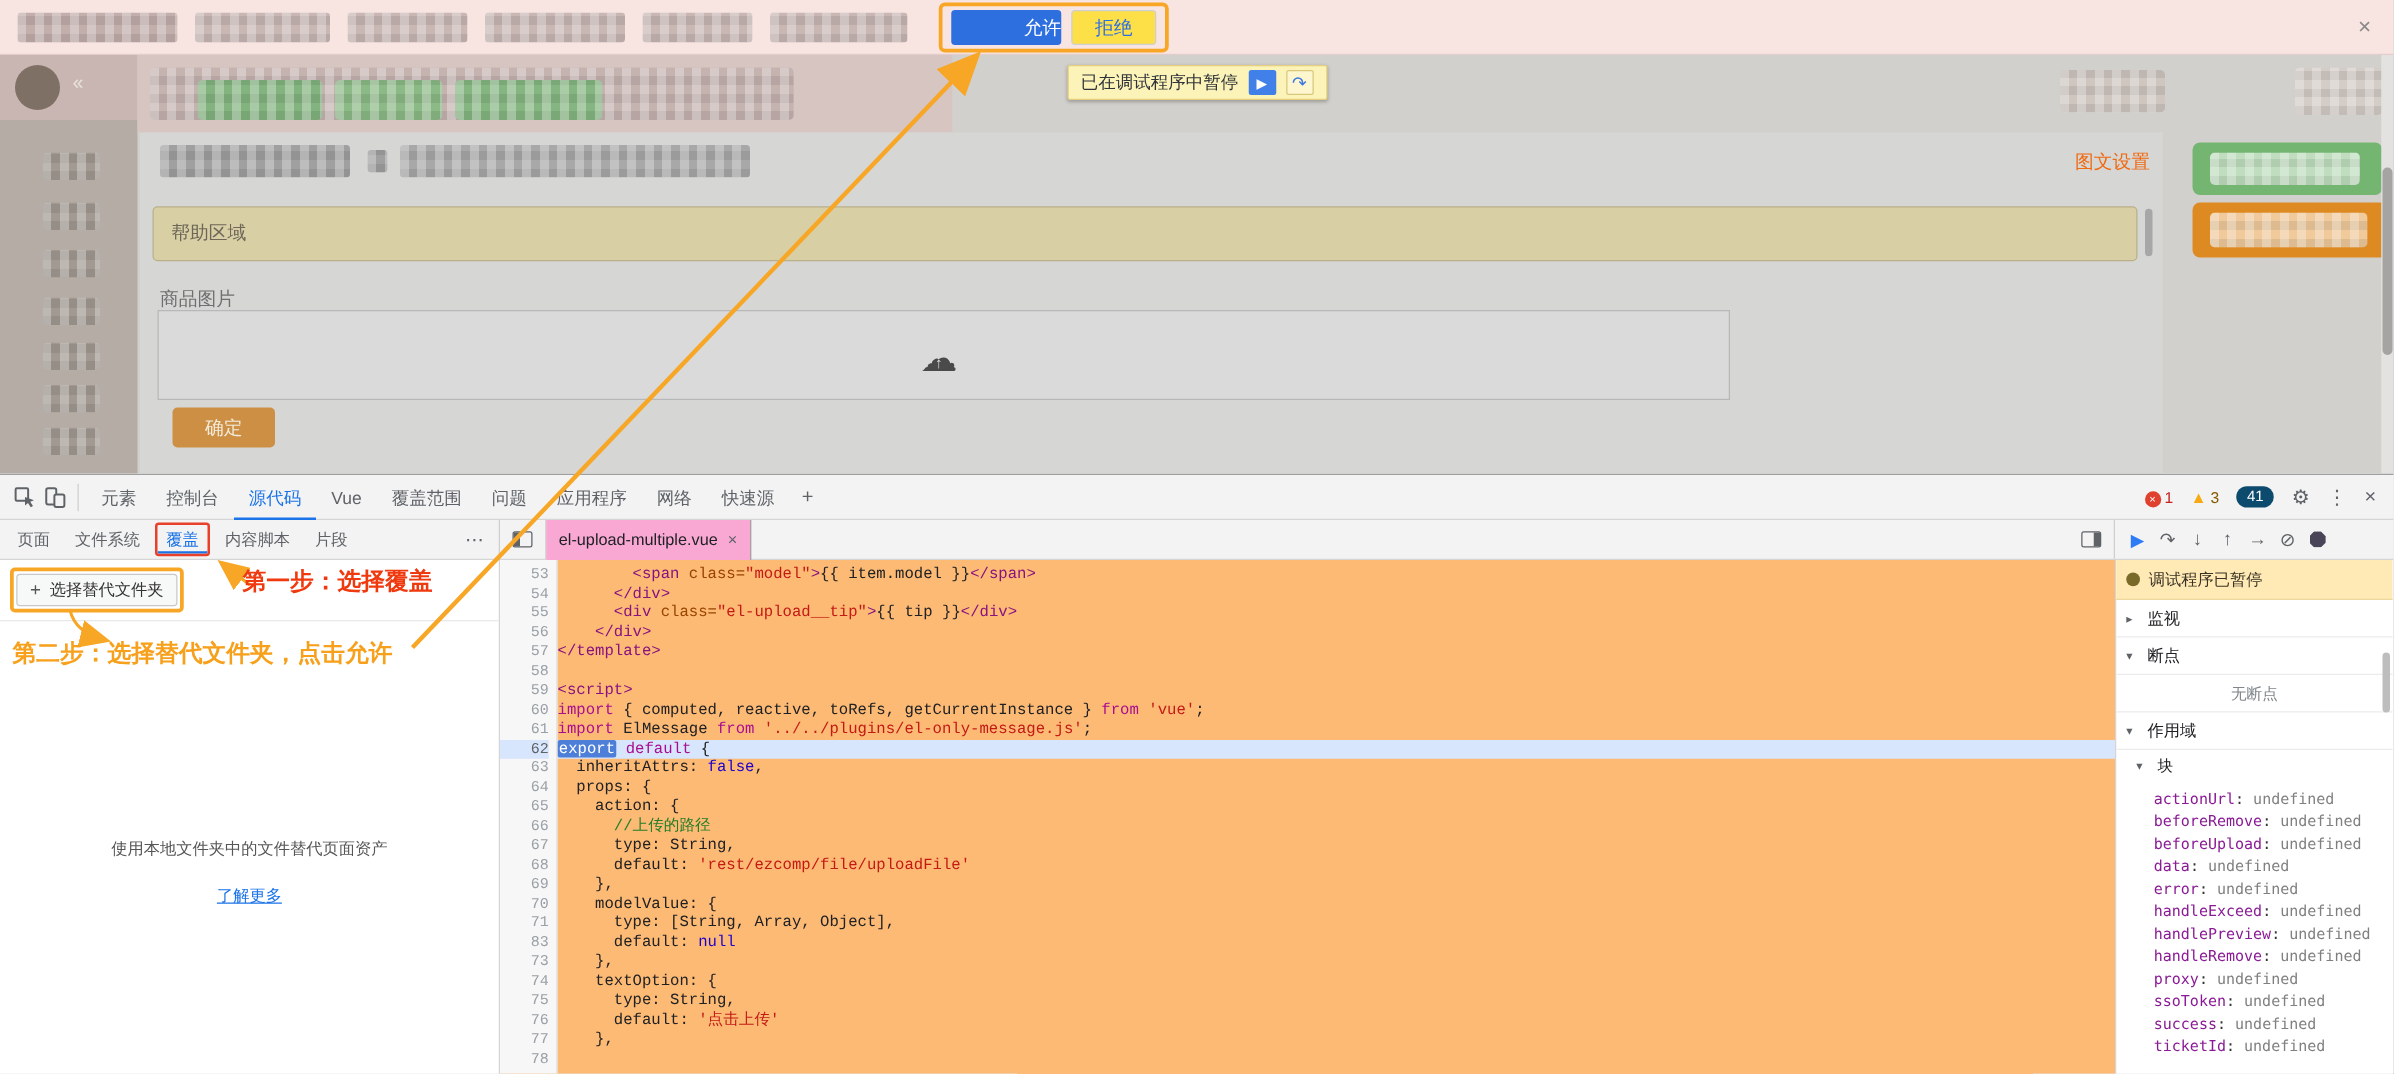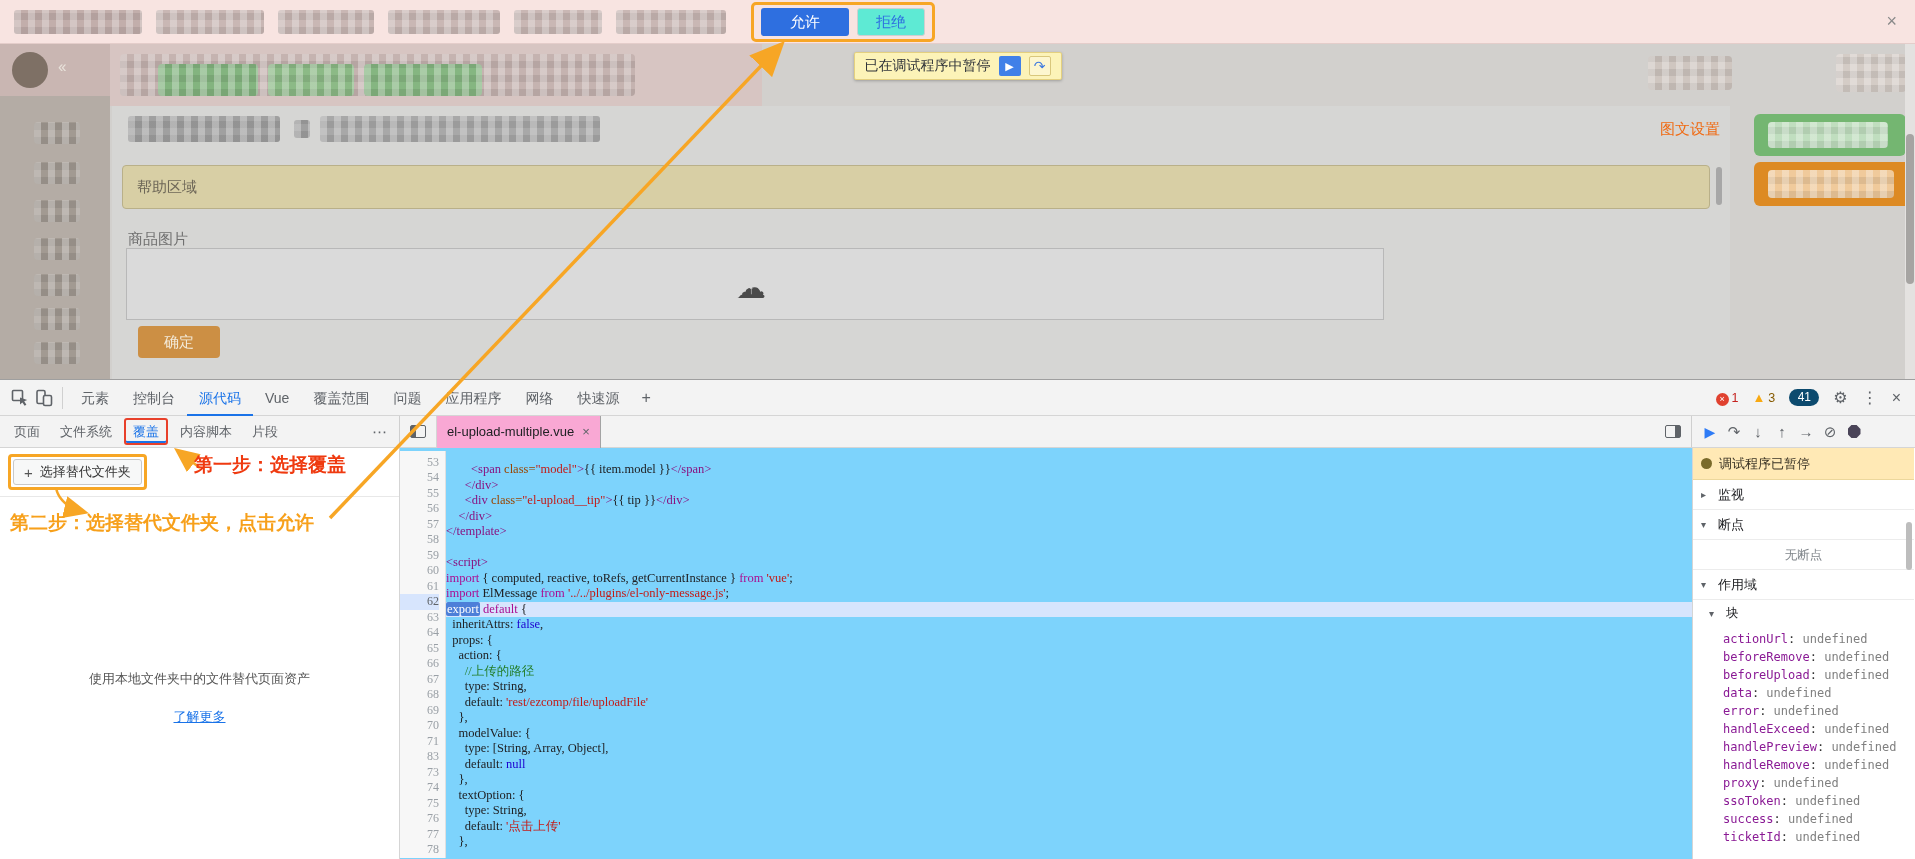--- a/index.html
+++ b/index.html
@@ -5,22 +5,22 @@
   * { margin:0; padding:0; box-sizing:border-box; }
   body { font-family:"Liberation Sans",sans-serif; background:#888; }
   .screen { position:relative; width:1915px; height:859px; background:#fff; overflow:hidden; font-family:"Liberation Sans",sans-serif; }
 
   
   .infobar { position:absolute; left:0; top:0; width:1915px; height:44px; background:#f8e4e1; border-bottom:1px solid #e4cdca; display:flex; align-items:center; }
   .mosaic { background-image:repeating-linear-gradient(90deg,rgba(255,255,255,.30) 0 7px,rgba(255,255,255,0) 7px 14px),repeating-linear-gradient(0deg,rgba(0,0,0,.08) 0 7px,rgba(255,255,255,0) 7px 14px); }
   .chips { display:flex; gap:14px; padding-left:14px; align-items:center; }
   .chip { height:24px; border-radius:3px; background-color:#c9b7b4; }
   .perm-box { position:absolute; left:751px; top:2px; border:3px solid #f7a625; border-radius:5px; padding:3px 7px; display:flex; gap:8px; align-items:center; background:transparent; }
-  .btn-allow { width:88px; height:28px; background:#2e6fe0; color:#fff; border:none; border-radius:3px; font-size:15px; font-family:inherit; }
-  .btn-deny { width:68px; height:28px; background:#5eead4; color:#2e6fe0; border:1px solid #cfcfcf; border-radius:3px; font-size:15px; font-family:inherit; }
+  .btn-allow { width:88px; height:28px; background:#2e6fe0; color:#fff; border:none; border-radius:3px; font-size:15px; font-family:inherit;text-align:right; }
+  .btn-deny { width:68px; height:28px; background:#fde047; color:#2e6fe0; border:1px solid #cfcfcf; border-radius:3px; font-size:15px; font-family:inherit; }
   .infobar-close { position:absolute; right:18px; top:10px; font-size:18px; color:#8a8a8a; line-height:22px; cursor:default; }
 
   
   .page { position:absolute; left:0; top:44px; width:1915px; height:335px; background:#d2d0cd; overflow:hidden; }
   .side { position:absolute; left:0; top:0; width:110px; height:335px; background:linear-gradient(#c9b6b2 0 52px,#b4aca5 52px); }
   .side-logo { position:absolute; left:12px; top:8px; width:36px; height:36px; border-radius:50%; background:#7e7065; }
   .side-collapse { position:absolute; left:58px; top:14px; color:#e8e2da; font-size:16px; letter-spacing:-2px; }
   .side-blob { position:absolute; left:34px; width:46px; height:22px; border-radius:4px; background-color:#a29a92; }
   .band { position:absolute; left:110px; top:0; width:652px; height:62px; background:#d7c5c2; }
   .band-strip { position:absolute; left:10px; top:10px; width:515px; height:42px; border-radius:4px; background-color:#c5b3b0; }
@@ -75,21 +75,21 @@
   .panel-icon { width:16px; height:13px; border:1.4px solid #5f6368; border-radius:2px; margin:0 10px; position:relative; }
   .panel-icon.fill-left::after { content:""; position:absolute; left:0; top:0; bottom:0; width:5px; background:#5f6368; }
   .panel-icon.fill-right { margin-left:auto; }
   .panel-icon.fill-right::after { content:""; position:absolute; right:0; top:0; bottom:0; width:5px; background:#5f6368; }
   .dbg-icon { width:24px; height:24px; display:flex; align-items:center; justify-content:center; font-size:15px; color:#5f6368; }
   .dbg-resume { color:#2e7bf6; font-size:14px; }
   .octagon { width:13px; height:13px; background:#4a4458; clip-path:polygon(30% 0,70% 0,100% 30%,100% 70%,70% 100%,30% 100%,0 70%,0 30%); }
 
   .dt-body { display:flex; height:412px; }
   .pane-left { width:400px; border-right:1px solid #d5d5d5; position:relative; background:#fff; }
-  .pane-center { width:1292px; display:flex; background:#7dd3fc; font-family:Liberation Serif, serif; position:relative;align-items:center; }
+  .pane-center { width:1292px; display:flex; background:#fdba74; font-family:Liberation Mono, monospace; position:relative; }
   .pane-right { width:222px; border-left:1px solid #d5d5d5; background:#fff; position:relative; }
 
   .folder-row { padding:6px 8px; border-bottom:1px solid #e8e8e8; }
   .orange-wrap { display:inline-block; border:3px solid #f7a625; border-radius:4px; padding:2px; }
   .folder-btn { display:flex; gap:7px; align-items:center; background:#f7f8f8; border:1px solid #c8c8c8; border-radius:3px; padding:3px 10px; font-size:13px; color:#333; font-family:inherit; }
   .folder-btn .plus { font-size:15px; color:#555; }
   .ov-hint { position:absolute; top:222px; left:0; width:100%; text-align:center; font-size:13px; color:#565656; }
   .ov-learn { position:absolute; top:260px; left:0; width:100%; text-align:center; font-size:13px; color:#1a73e8; text-decoration:underline; }
 
   .gutter { width:46px; background:#f7f7f7; border-right:1px solid #e0e0e0; text-align:right; padding:4px 6px 0 0; color:#9aa0a6; font-size:12px; }

